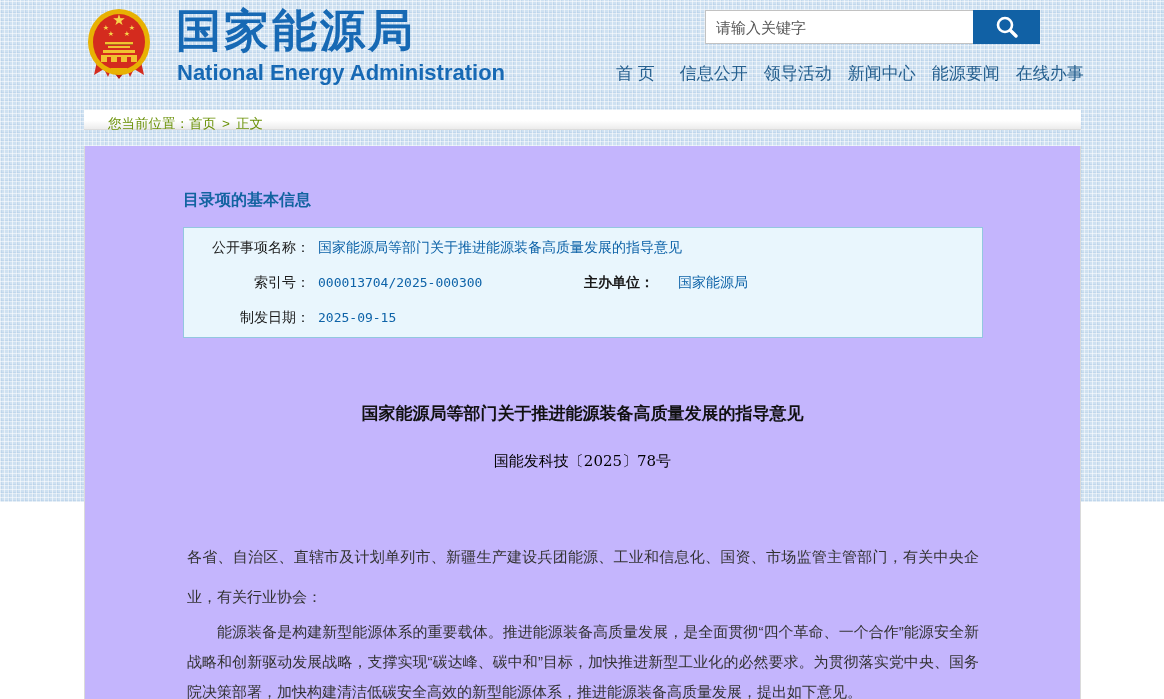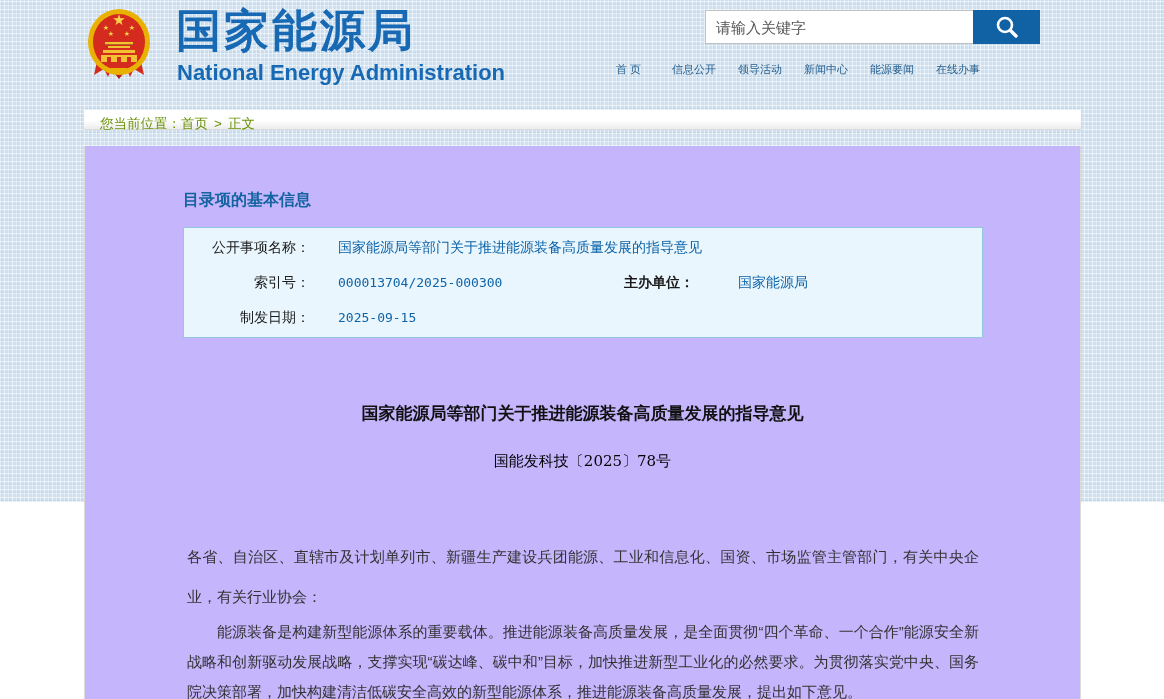--- a/index.html
+++ b/index.html
@@ -47,33 +47,33 @@
   }
   .search input::placeholder { color: #555; }
   .search button {
     width: 67px; height: 34px;
     background: #1161a5; border: none; cursor: pointer;
     display: flex; align-items: center; justify-content: center;
   }
 
   .nav {
     position: absolute; left: 616px; top: 62px; width: 456px;
-    display: flex; align-items: center; gap: 22px;
-    font-size: 11px; color: #26608f; white-space: nowrap;
+    display: flex; align-items: center; gap: 16px;
+    font-size: 17px; color: #26608f; white-space: nowrap;
   }
   .nav a { color: #26608f; text-decoration: none; cursor: pointer; }
   .nav a:first-child { margin-right: 9px; }
 
   
   .breadcrumb-bar {
     position: absolute; left: 84px; top: 110px;
     width: 997px; height: 20px;
     background: linear-gradient(#ffffff 55%, #ececec 100%);
     border-bottom: 1px solid #dcdcdc;
-    line-height: 28px; padding-left: 16px;
+    line-height: 28px; padding-left: 24px;
     font-size: 13.5px; color: #6b9208; white-space: nowrap;
   }
   .breadcrumb-bar a { color: #6b9208; text-decoration: none; cursor: pointer; }
   .breadcrumb-sep { margin: 0 6px; }
 
   
   .content {
     position: absolute; left: 84px; top: 146px;
     width: 997px; height: 553px;
     background: #c4b5fd;
@@ -87,21 +87,21 @@
   }
 
   .info-box {
     margin: 16px 0 0 98px;
     width: 800px;
     background: #e9f6fd;
     border: 1px solid #93c7df;
     padding: 2px 0;
     font-size: 14px;
   }
-  .info-row { display: flex; align-items: center; height: 35px; gap: 20px; }
+  .info-row { display: flex; align-items: center; height: 35px; }
   .lbl { flex: 0 0 126px; text-align: right; color: #1a1a1a; }
   .val { margin-left: 8px; color: #0e63a8; text-decoration: none; }
   .val.mono { font-family: "DejaVu Sans Mono", monospace; font-size: 13px; }
   .val-index { flex: 0 0 262px; }
   .lbl2 { flex: 0 0 74px; text-align: right; color: #1a1a1a; font-weight: bold; }
   .val2 { margin-left: 24px; }
 
   .article-title {
     margin-top: 64px;
     text-align: center;

